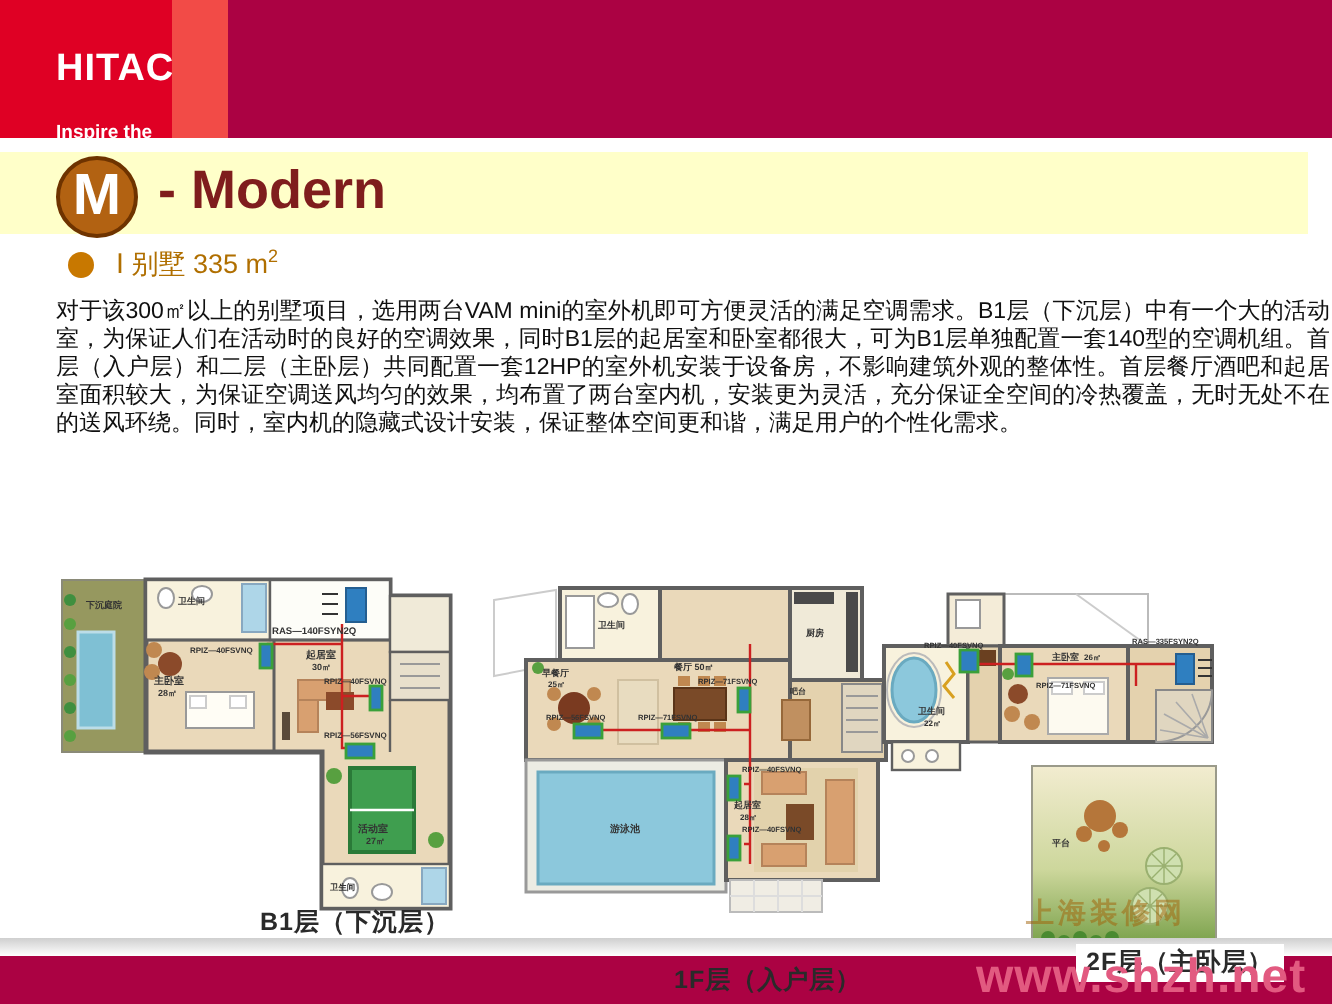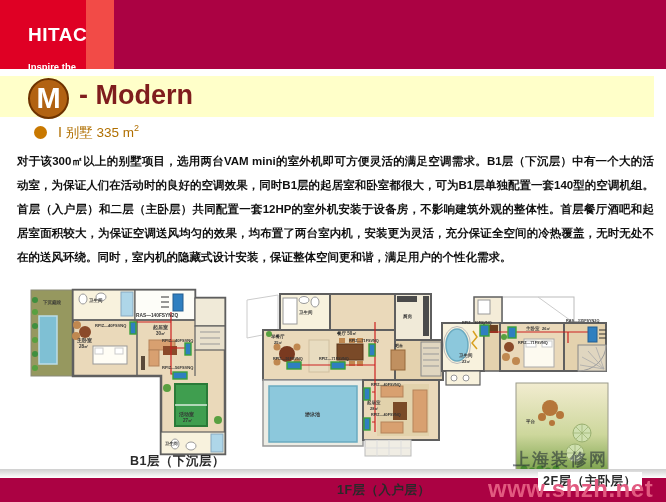--- a/index.html
+++ b/index.html
@@ -17,30 +17,30 @@
   .m-badge{position:absolute;left:28px;top:78px;width:41px;height:41px;border-radius:50%;
            background:#B26212;border:2.5px solid #6e3300;box-sizing:border-box;
            color:#fff;font-weight:bold;font-size:29px;text-align:center;line-height:36px;z-index:3;}
   .title-en{position:absolute;left:79px;top:80px;color:#7f1d1d;font-weight:bold;font-size:27px;}
   .title-cn{position:absolute;left:262px;top:85px;color:#C87800;font-weight:bold;font-size:20px;letter-spacing:1px;}
   
   .bullet-dot{position:absolute;left:34px;top:126px;width:13px;height:13px;border-radius:50%;background:#C87800;}
   .bullet-text{position:absolute;left:58px;top:123px;color:#B06F00;font-weight:normal;font-size:13.5px;}
   .bullet-text sup{font-size:9px;}
   
-  .paragraph{position:absolute;left:17px;top:149px;width:637px;color:#101010;font-weight:bold;
-             font-size:11.5px;line-height:24px;text-align:justify;}
+  .paragraph{position:absolute;left:28px;top:149px;width:637px;color:#101010;font-weight:normal;
+             font-size:11.5px;line-height:14px;text-align:justify;}
   
   .plan{position:absolute;}
   .plan svg{display:block;}
   svg text{font-family:"Liberation Sans","DejaVu Sans",sans-serif;font-weight:bold;fill:#333;}
   .caption{position:absolute;color:#2a2a2a;font-weight:bold;font-size:12.5px;letter-spacing:.5px;z-index:4;}
   .caption.chip{background:#fff;padding:1px 5px;}
-  .ghost-mark{position:absolute;left:513px;top:448px;color:#0f172a;opacity:.5;font-weight:bold;
-              font-size:17px;letter-spacing:2px;z-index:3;}
+  .ghost-mark{position:absolute;left:513px;top:448px;color:#a16207;opacity:.5;font-weight:bold;
+              font-size:14px;letter-spacing:2px;z-index:3;}
   
   .shadow-strip{position:absolute;left:0;top:469px;width:666px;height:9px;
                 background:linear-gradient(180deg,#cfcfcf,#ffffff);}
   .footer-bar{position:absolute;left:0;top:478px;width:666px;height:24px;background:#AB0243;}
   .watermark{position:absolute;left:488px;top:475px;color:#E25A80;font-weight:bold;
              font-size:24px;letter-spacing:.5px;z-index:5;}
 </style>
 </head>
 <body>
 

